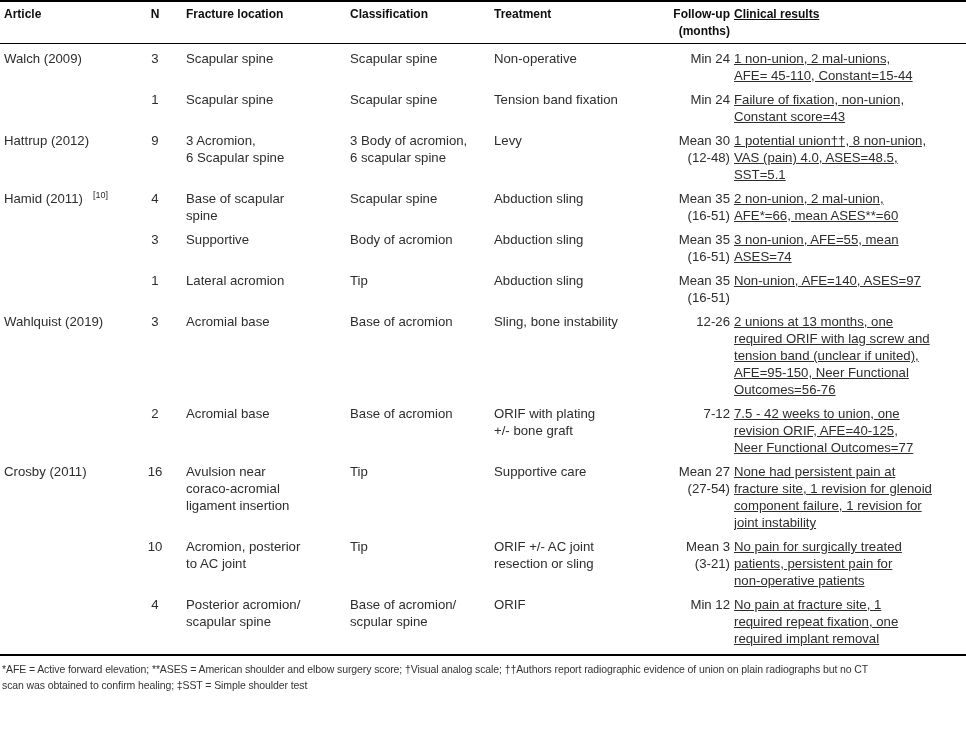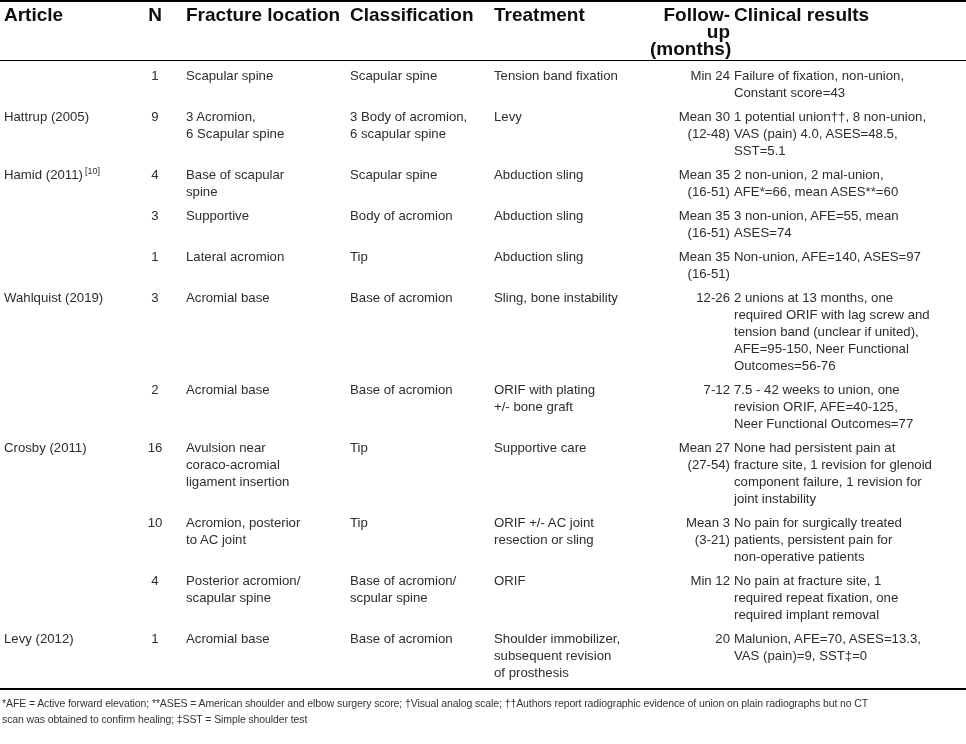--- a/index.html
+++ b/index.html
@@ -22,21 +22,21 @@
   col.w-n { width: 30px; }
   col.w-loc { width: 180px; }
   col.w-class { width: 144px; }
   col.w-treat { width: 156px; }
   col.w-fu { width: 84px; }
   col.w-res { width: 232px; }
 
   th {
     font-weight: bold;
     color: #0e0e0e;
-    font-size: 19px;
+    font-size: 12px;
     line-height: 17px;
     text-align: left;
     vertical-align: top;
     padding: 4px 6px 3px 0;
     border-bottom: 1px solid #000000;
     white-space: pre-line;
   }
   td {
     color: #2d2d2d;
     font-size: 13.2px;
@@ -45,27 +45,27 @@
     padding: 0 8px 7px 0;
     white-space: pre-line;
     overflow: hidden;
   }
   tbody tr:first-child td { padding-top: 6px; }
 
   .h-article, .c-article { padding-left: 4px; }
   .h-n, .c-n { text-align: center; padding-right: 0; }
   .h-loc, .c-loc { padding-left: 16px; }
   .h-fu, .c-fu { text-align: right; padding-left: 0; padding-right: 4px; }
-  .h-res, .c-res { padding-right: 10px; }
+  .h-res, .c-res { padding-right: 10px; text-decoration: underline; }
 
   sup.ref {
     font-size: 9px;
     line-height: 0;
     vertical-align: super;
-    margin-left: 2px;
+    margin-left: 10px;
   }
 
   .footnote {
     font-size: 10.5px;
     line-height: 16px;
     color: #333333;
     letter-spacing: -0.1px;
     padding: 5px 4px 0 2px;
     white-space: pre-line;
   }
@@ -91,31 +91,41 @@
         <th class="h-loc">Fracture location</th>
         <th class="h-class">Classification</th>
         <th class="h-treat">Treatment</th>
         <th class="h-fu">Follow-up
 (months)</th>
         <th class="h-res">Clinical results</th>
       </tr>
     </thead>
     <tbody>
       <tr>
+        <td class="c-article"><span>Walch (2009)</span><sup class="ref"></sup></td>
+        <td class="c-n">3</td>
+        <td class="c-loc">Scapular spine</td>
+        <td class="c-class">Scapular spine</td>
+        <td class="c-treat">Non-operative</td>
+        <td class="c-fu">Min 24</td>
+        <td class="c-res">1 non-union, 2 mal-unions,
+AFE= 45-110, Constant=15-44</td>
+      </tr>
+      <tr>
         <td class="c-article"><span></span><sup class="ref"></sup></td>
         <td class="c-n">1</td>
         <td class="c-loc">Scapular spine</td>
         <td class="c-class">Scapular spine</td>
         <td class="c-treat">Tension band fixation</td>
         <td class="c-fu">Min 24</td>
         <td class="c-res">Failure of fixation, non-union,
 Constant score=43</td>
       </tr>
       <tr>
-        <td class="c-article"><span>Hattrup (2005)</span><sup class="ref"></sup></td>
+        <td class="c-article"><span>Hattrup (2012)</span><sup class="ref"></sup></td>
         <td class="c-n">9</td>
         <td class="c-loc">3 Acromion,
 6 Scapular spine</td>
         <td class="c-class">3 Body of acromion,
 6 scapular spine</td>
         <td class="c-treat">Levy</td>
         <td class="c-fu">Mean 30
 (12-48)</td>
         <td class="c-res">1 potential union††, 8 non-union,
 VAS (pain) 4.0, ASES=48.5,
@@ -214,29 +224,17 @@
         <td class="c-loc">Posterior acromion/
 scapular spine</td>
         <td class="c-class">Base of acromion/
 scpular spine</td>
         <td class="c-treat">ORIF</td>
         <td class="c-fu">Min 12</td>
         <td class="c-res">No pain at fracture site, 1
 required repeat fixation, one
 required implant removal</td>
       </tr>
-      <tr>
-        <td class="c-article"><span>Levy (2012)</span><sup class="ref"></sup></td>
-        <td class="c-n">1</td>
-        <td class="c-loc">Acromial base</td>
-        <td class="c-class">Base of acromion</td>
-        <td class="c-treat">Shoulder immobilizer,
-subsequent revision
-of prosthesis</td>
-        <td class="c-fu">20</td>
-        <td class="c-res">Malunion, AFE=70, ASES=13.3,
-VAS (pain)=9, SST‡=0</td>
-      </tr>
     </tbody>
   </table>
   <div class="footnote">*AFE = Active forward elevation; **ASES = American shoulder and elbow surgery score; †Visual analog scale; ††Authors report radiographic evidence of union on plain radiographs but no CT
 scan was obtained to confirm healing; ‡SST = Simple shoulder test</div>
 </div>
 
 </body></html>

